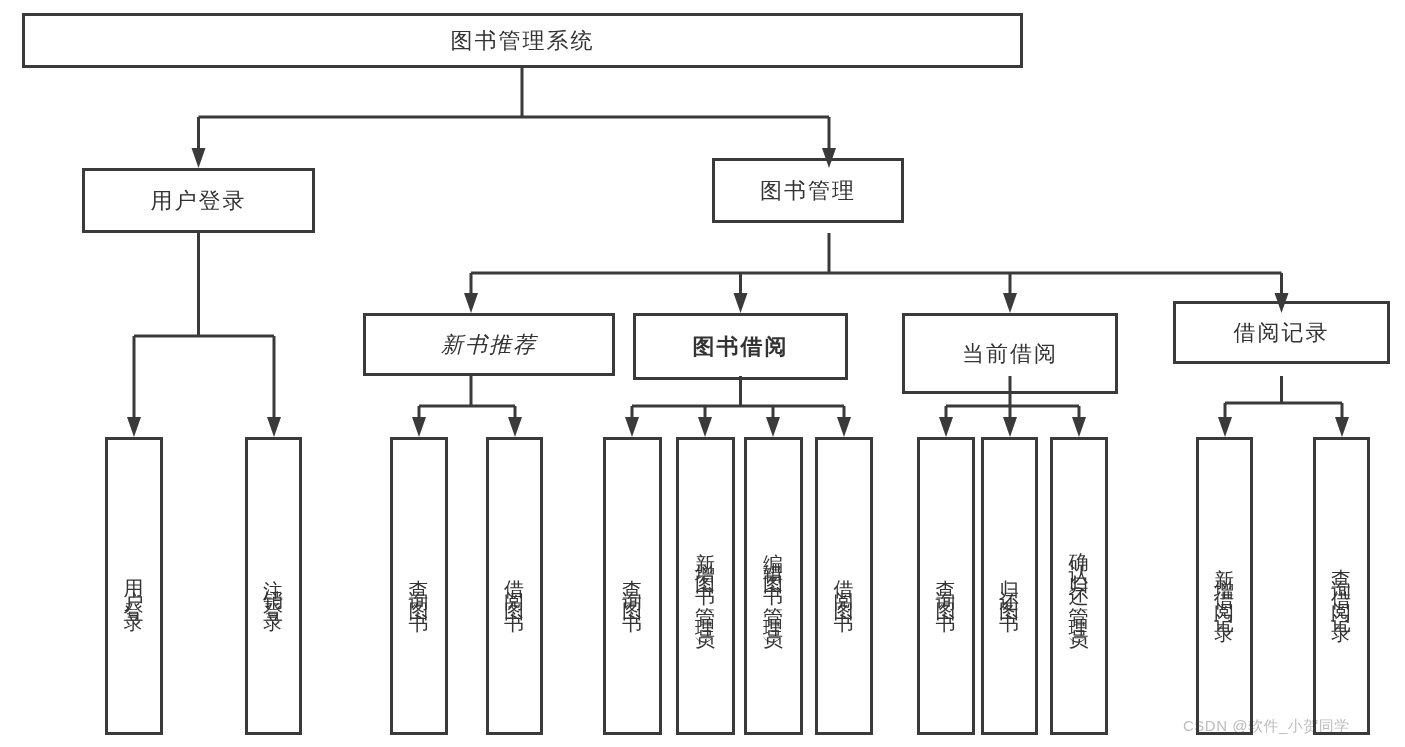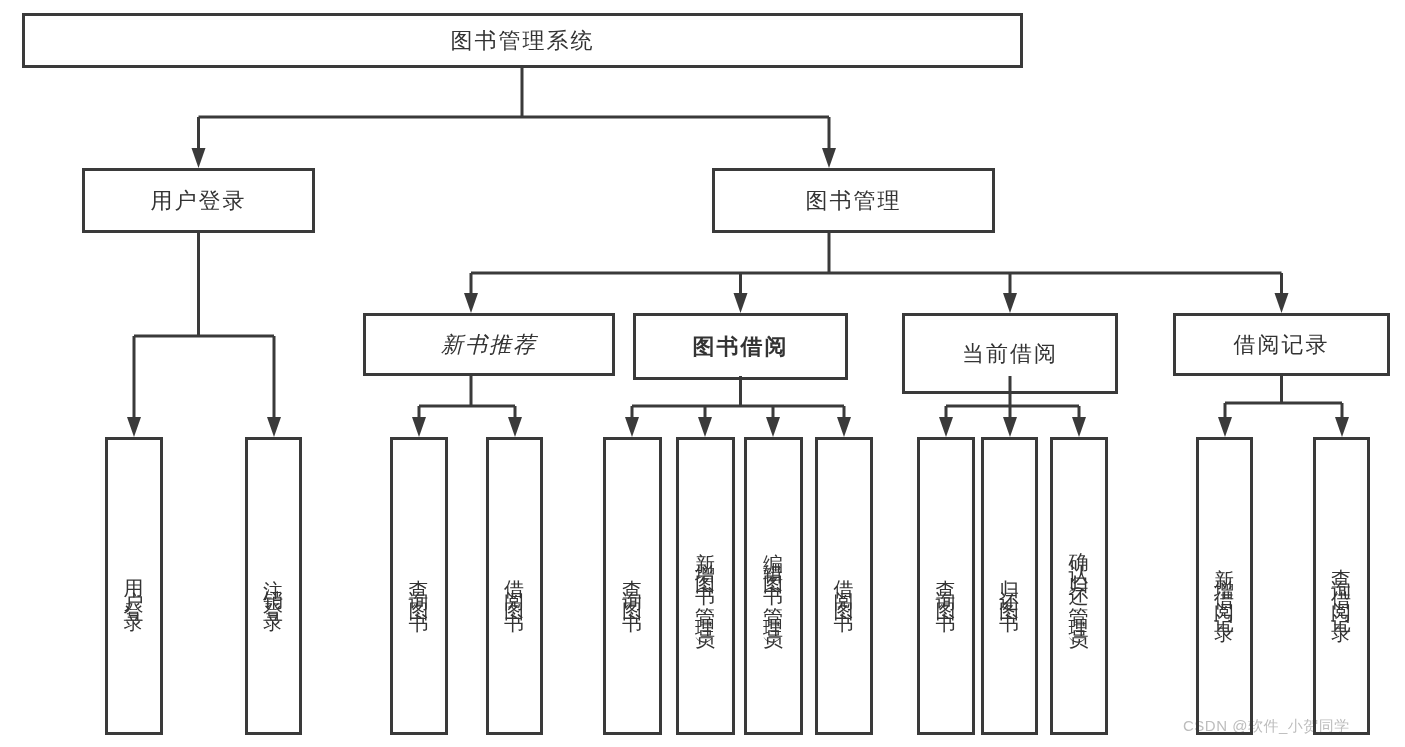--- a/index.html
+++ b/index.html
@@ -35,26 +35,26 @@
     writing-mode: vertical-rl;
     text-orientation: mixed;
     font-size: 20px;
     letter-spacing: 11px;
     line-height: 1;
   }
   
   .n-root   { left: 22px;  top: 13px;  width: 1001px; height: 55px; }
   
   .n-ulogin { left: 82px;  top: 168px; width: 233px; height: 65px; }
-  .n-bmgmt  { left: 712px; top: 168px; width: 283px; height: 65px; }
+  .n-bmgmt  { left: 712px; top: 158px; width: 192px; height: 65px; }
   
   .n-nbook  { left: 363px;  top: 313px; width: 252px; height: 63px; font-style: italic; }
   .n-bborr  { left: 633px;  top: 313px; width: 215px; height: 67px; font-weight: bold; }
   .n-cborr  { left: 902px;  top: 313px; width: 216px; height: 81px; }
-  .n-brec   { left: 1173px; top: 313px; width: 217px; height: 63px; }
+  .n-brec   { left: 1173px; top: 301px; width: 217px; height: 63px; }
   
   .l1 { left: 105px;  top: 437px; width: 58px; height: 298px; }
   .l2 { left: 245px;  top: 437px; width: 57px; height: 298px; }
   .l3 { left: 390px;  top: 437px; width: 58px; height: 298px; }
   .l4 { left: 486px;  top: 437px; width: 57px; height: 298px; }
   .l5 { left: 603px;  top: 437px; width: 59px; height: 298px; }
   .l6 { left: 676px;  top: 437px; width: 59px; height: 298px; }
   .l7 { left: 744px;  top: 437px; width: 59px; height: 298px; }
   .l8 { left: 815px;  top: 437px; width: 58px; height: 298px; }
   .l9 { left: 917px;  top: 437px; width: 58px; height: 298px; }

